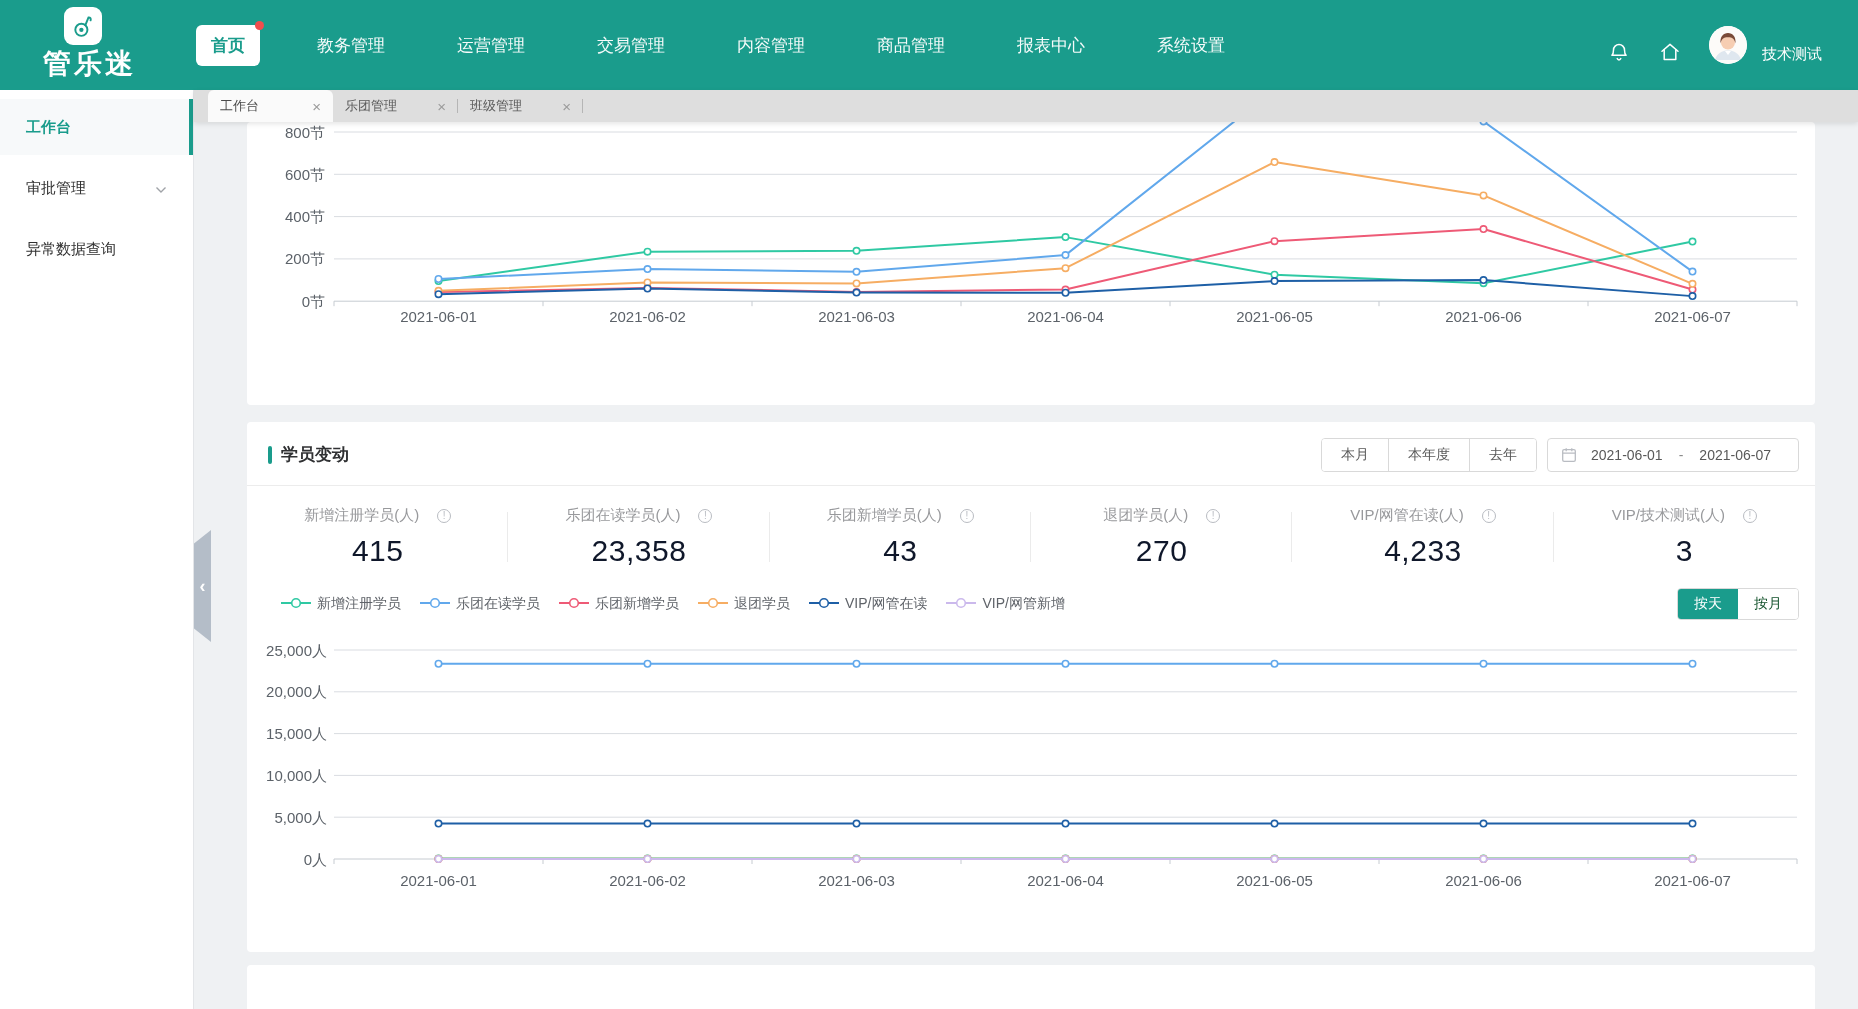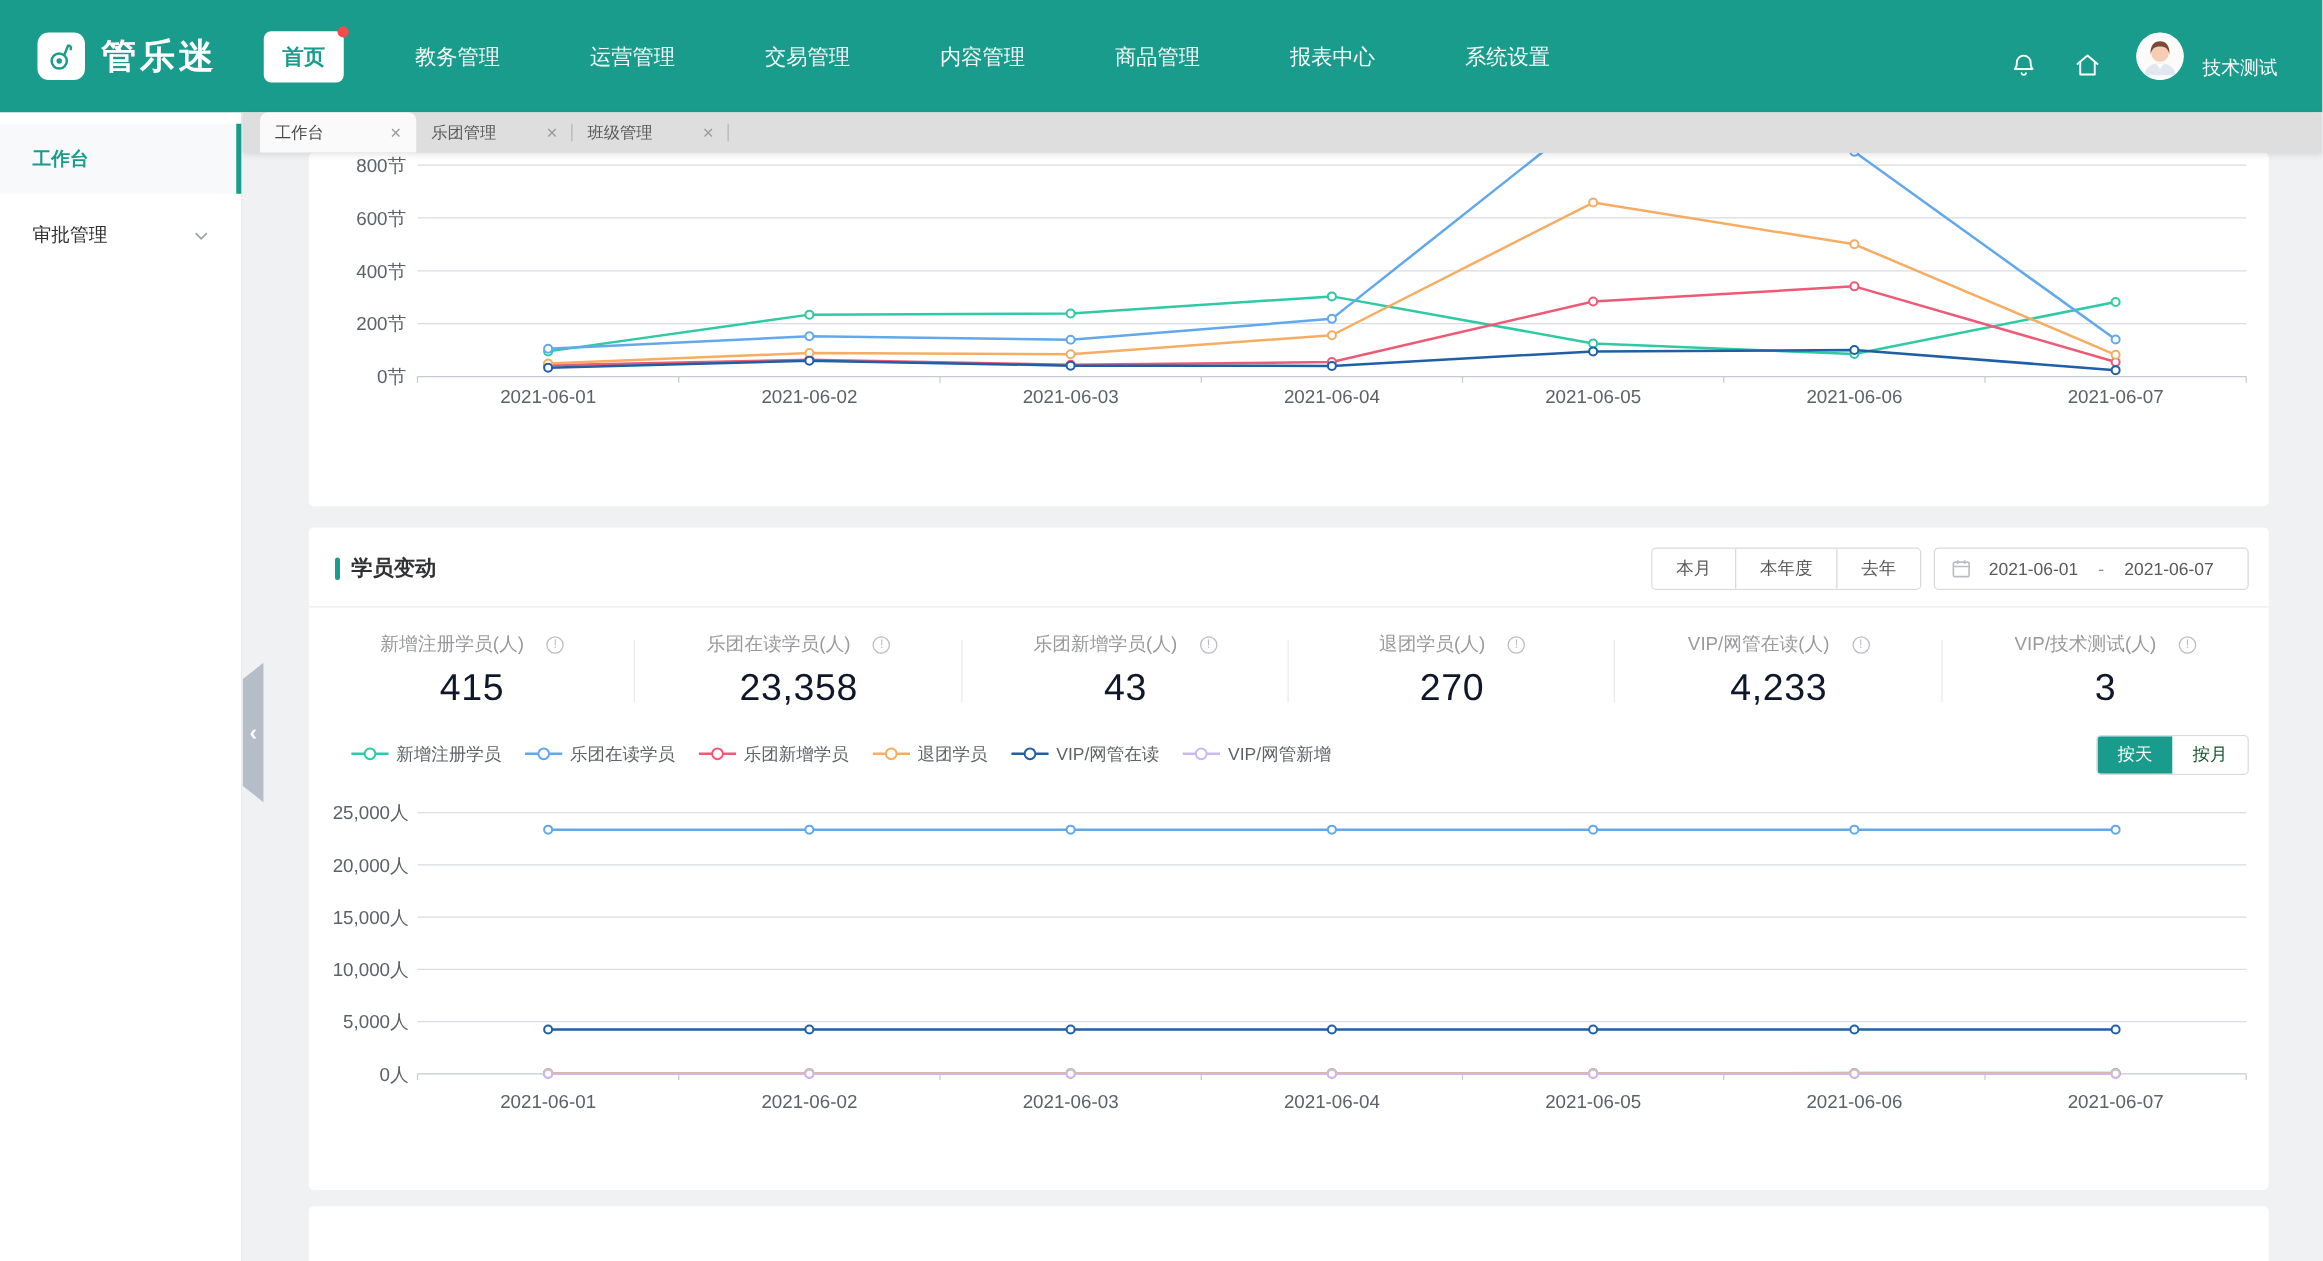--- a/index.html
+++ b/index.html
@@ -1,21 +1,21 @@
 <!DOCTYPE html>
 <html><head>
 <meta charset="utf-8">
 <style>
   * { margin:0; padding:0; box-sizing:border-box; }
   html,body { width:1858px; height:1009px; overflow:hidden; background:#eff1f3;
               font-family:"Liberation Sans","DejaVu Sans",sans-serif; }
 
   
   .navbar { height:90px; background:#1a9c8c; display:flex; align-items:center; padding:0 36px 0 30px; }
-  .logo { display:flex; align-items:center; margin-right:37px; }
+  .logo { display:flex; align-items:center; margin-right:60px;flex-direction:column; }
   .logo-icon { width:38px; height:38px; background:#fff; border-radius:9px; display:flex; align-items:center; justify-content:center; }
   .logo-text { color:#fff; font-size:28px; font-weight:700; letter-spacing:3px; margin-left:13px; }
   .nav-menu { display:flex; align-items:center; gap:42px; }
   .nav-item { color:rgba(255,255,255,.96); font-size:17px; padding:9px 15px; border-radius:6px; cursor:pointer; position:relative; white-space:nowrap; }
   .nav-item.active { background:#fff; color:#1a9c8c; font-weight:600; }
   .nav-dot { position:absolute; top:-4px; right:-4px; width:9px; height:9px; border-radius:50%; background:#f14d4d; }
   .nav-right { margin-left:auto; display:flex; align-items:flex-end; gap:27px; }
   .nav-right .ico { width:24px; height:24px; cursor:pointer; }
   .avatar { width:38px; height:38px; border-radius:50%; overflow:hidden; background:#fff; cursor:pointer; }
   .user-name { color:#fff; font-size:15px; margin-left:-12px; cursor:pointer; }
@@ -125,20 +125,23 @@
 <div class="main">
   <aside class="sidebar" id="sidebar">
       <div class="side-item active">
         <span>工作台</span>
       </div>
       <div class="side-item">
         <span>审批管理</span>
         <span class="chev"><svg width="12" height="8" viewBox="0 0 12 8" fill="none" stroke="#a0a3a8" stroke-width="1.4">
             <path d="M1.5 1.5 6 6l4.5-4.5"></path>
           </svg></span>
+      </div>
+      <div class="side-item">
+        <span>异常数据查询</span>
       </div>
     </aside>
   <div class="collapse-handle">
     <span>‹</span>
   </div>
 
   <div class="content">
     <div class="tabbar" id="tabbar">
         <div class="tab active">
           <span>工作台</span>

